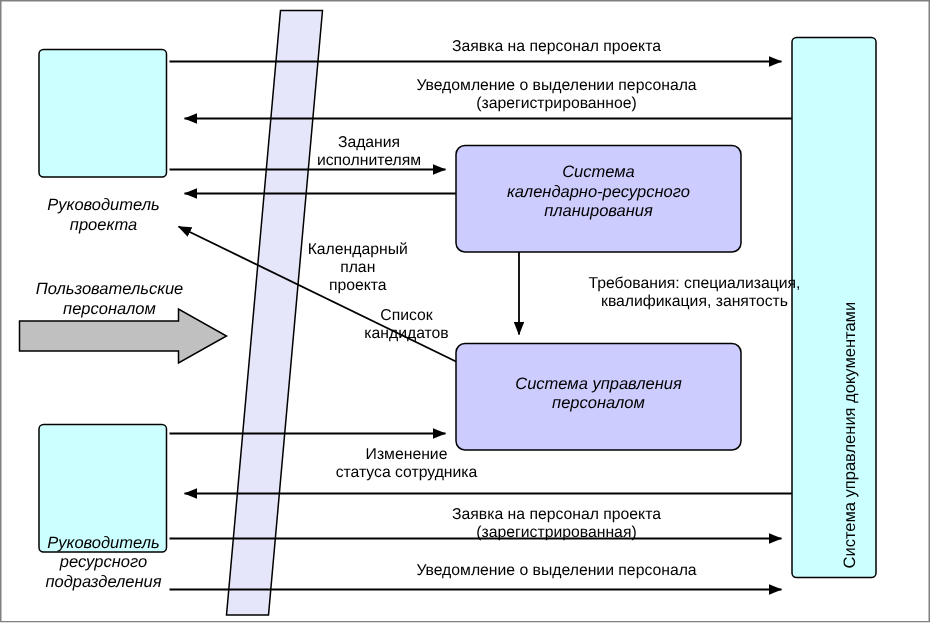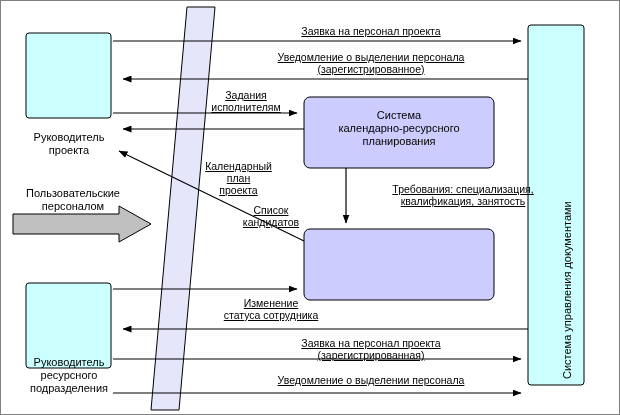--- a/index.html
+++ b/index.html
@@ -22,29 +22,29 @@
     pointer-events:none;
   }
   .lbl {
     position:absolute;
     font-size:10.5px;
     color:#000000;
     line-height:12px;
     text-align:center;
     white-space:pre;
     pointer-events:none;
-    text-decoration:underline;
   }
   .box-text {
     position:absolute;
     font-size:11px;
     color:#000;
     line-height:13px;
     text-align:center;
     white-space:pre;
+    font-style:italic;
   }
   .vert-text {
     position:absolute;
     font-size:11px;
     color:#000;
     transform-origin:0 0;
     white-space:pre;
   }
 </style>
 </head>
@@ -101,20 +101,22 @@
 проекта</div>
 
   <div class="box-text" style="left:4px; top:355px; width:128px;">Руководитель
 ресурсного
 подразделения</div>
 
   <div class="box-text" style="left:303px; top:108px; width:190px;">Система
 календарно-ресурсного
 планирования</div>
 
+  <div class="box-text" style="left:303px; top:249px; width:190px;">Система управления
+персоналом</div>
 
   <div class="vert-text" style="left:560px; top:378px; transform:rotate(-90deg);">Система управления документами</div>
 
   <div class="box-text" style="left:4px; top:186px; width:136px;">Пользовательские
 персоналом</div>
 
   <div class="lbl" style="left:225px; top:24px; width:290px;">Заявка на персонал проекта</div>
 
   <div class="lbl" style="left:210px; top:50px; width:320px;">Уведомление о выделении персонала
 (зарегистрированное)</div>

